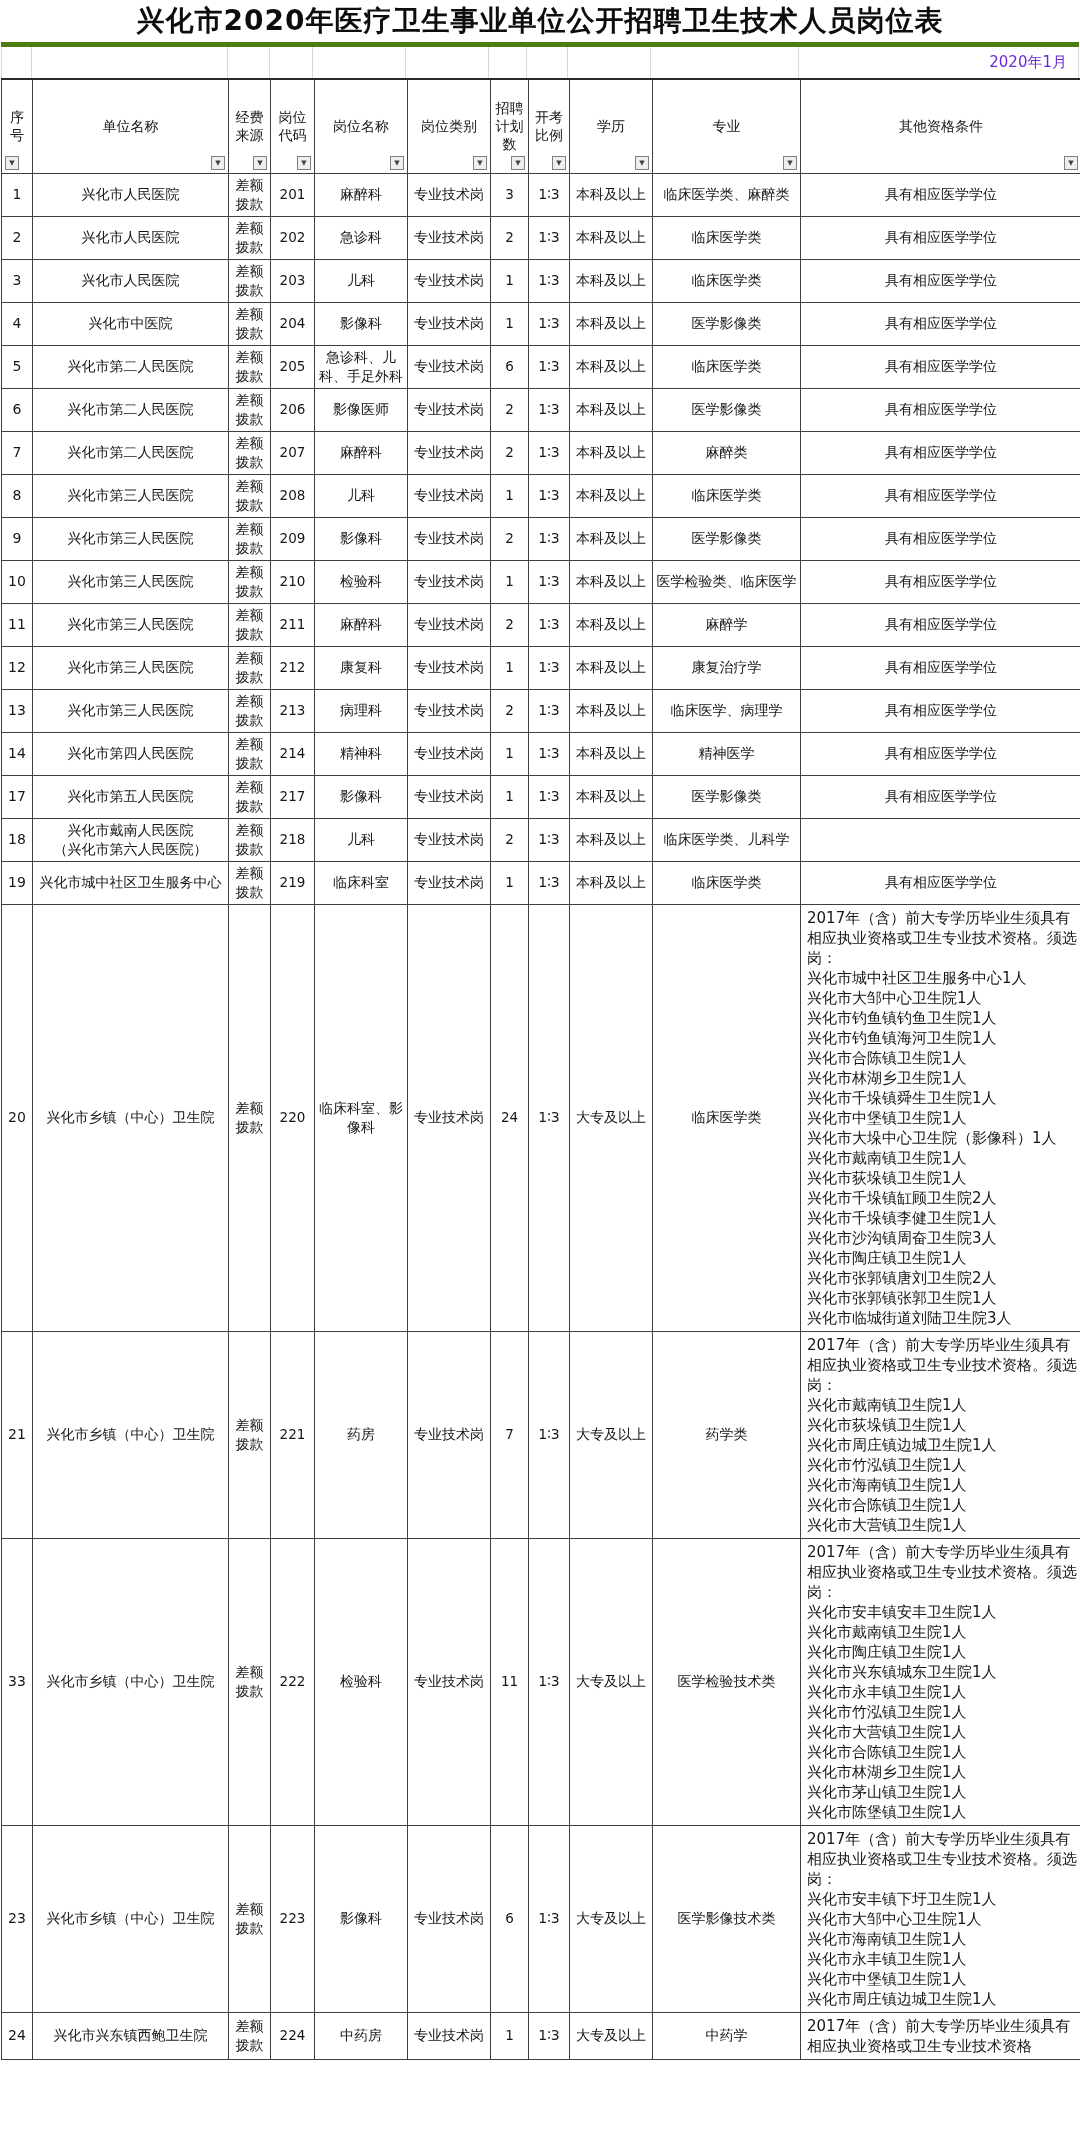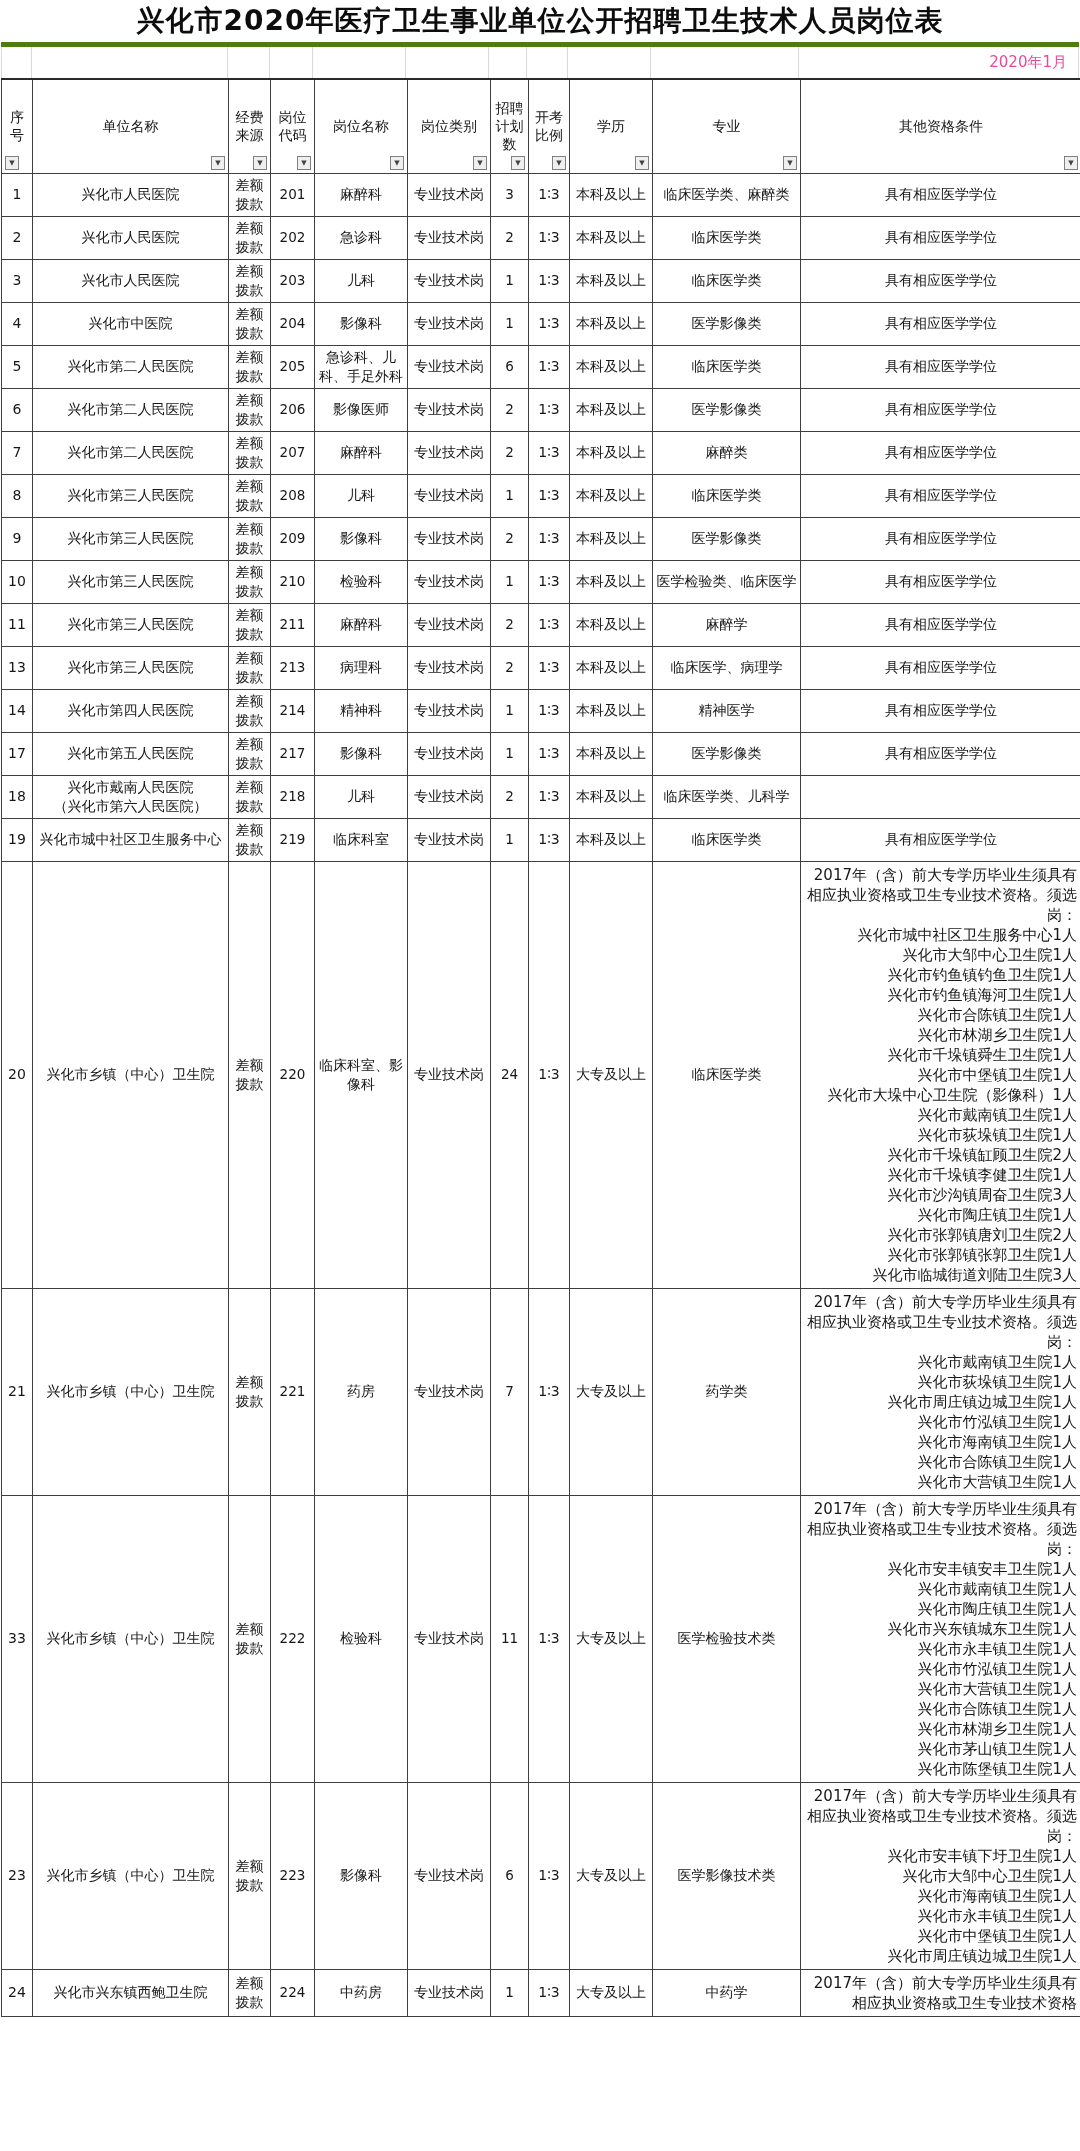--- a/index.html
+++ b/index.html
@@ -23,21 +23,21 @@
   }
 
   
   .date-band { position: relative; height: 31px; }
   .date-cells { position: absolute; inset: 0; display: flex; }
   .date-cells .gcell { border-right: 1px solid #d8d8d8; height: 100%; }
   .date-cells .gcell:first-child { border-left: 1px solid #d8d8d8; }
   .date-label {
     position: absolute; right: 12px; top: 0; height: 31px;
     display: flex; align-items: center;
-    font-size: 15px; color: #ec4899;
+    font-size: 15px; color: #6d28d9;
   }
 
   table {
     width: 1078px;
     table-layout: fixed;
     border-collapse: collapse;
     border: 1px solid #2f2f2f;
   }
   th, td {
     border: 1px solid #3f3f3f;
@@ -68,21 +68,21 @@
     display: flex; align-items: center; justify-content: center;
     cursor: pointer;
   }
   th.th-seq .filter { right: auto; left: 3px; }
 
   tbody tr { height: 41px; }
   tbody td { font-size: 14px; line-height: 19px; background: #fff; }
   td.col-code, td.col-count { font-size: 13.5px; }
   td.col-other { font-size: 14px; }
   td.col-other.left {
-    text-align: right;
+    text-align: left;
     font-size: 15px;
     line-height: 20px;
     padding: 3px 4px 3px 6px;
     vertical-align: middle;
   }
 </style>
 </head>
 <body>
 
 <div class="sheet">
@@ -287,20 +287,34 @@
           <td class="col-code">211</td>
           <td class="col-post">麻醉科</td>
           <td class="col-category">专业技术岗</td>
           <td class="col-count">2</td>
           <td class="col-ratio">1∶3</td>
           <td class="col-edu">本科及以上</td>
           <td class="col-major">麻醉学</td>
           <td class="col-other">具有相应医学学位</td>
         </tr>
         <tr>
+          <td class="col-seq">12</td>
+          <td class="col-unit">兴化市第三人民医院</td>
+          <td class="col-fund">差额
+拨款</td>
+          <td class="col-code">212</td>
+          <td class="col-post">康复科</td>
+          <td class="col-category">专业技术岗</td>
+          <td class="col-count">1</td>
+          <td class="col-ratio">1∶3</td>
+          <td class="col-edu">本科及以上</td>
+          <td class="col-major">康复治疗学</td>
+          <td class="col-other">具有相应医学学位</td>
+        </tr>
+        <tr>
           <td class="col-seq">13</td>
           <td class="col-unit">兴化市第三人民医院</td>
           <td class="col-fund">差额
 拨款</td>
           <td class="col-code">213</td>
           <td class="col-post">病理科</td>
           <td class="col-category">专业技术岗</td>
           <td class="col-count">2</td>
           <td class="col-ratio">1∶3</td>
           <td class="col-edu">本科及以上</td>

